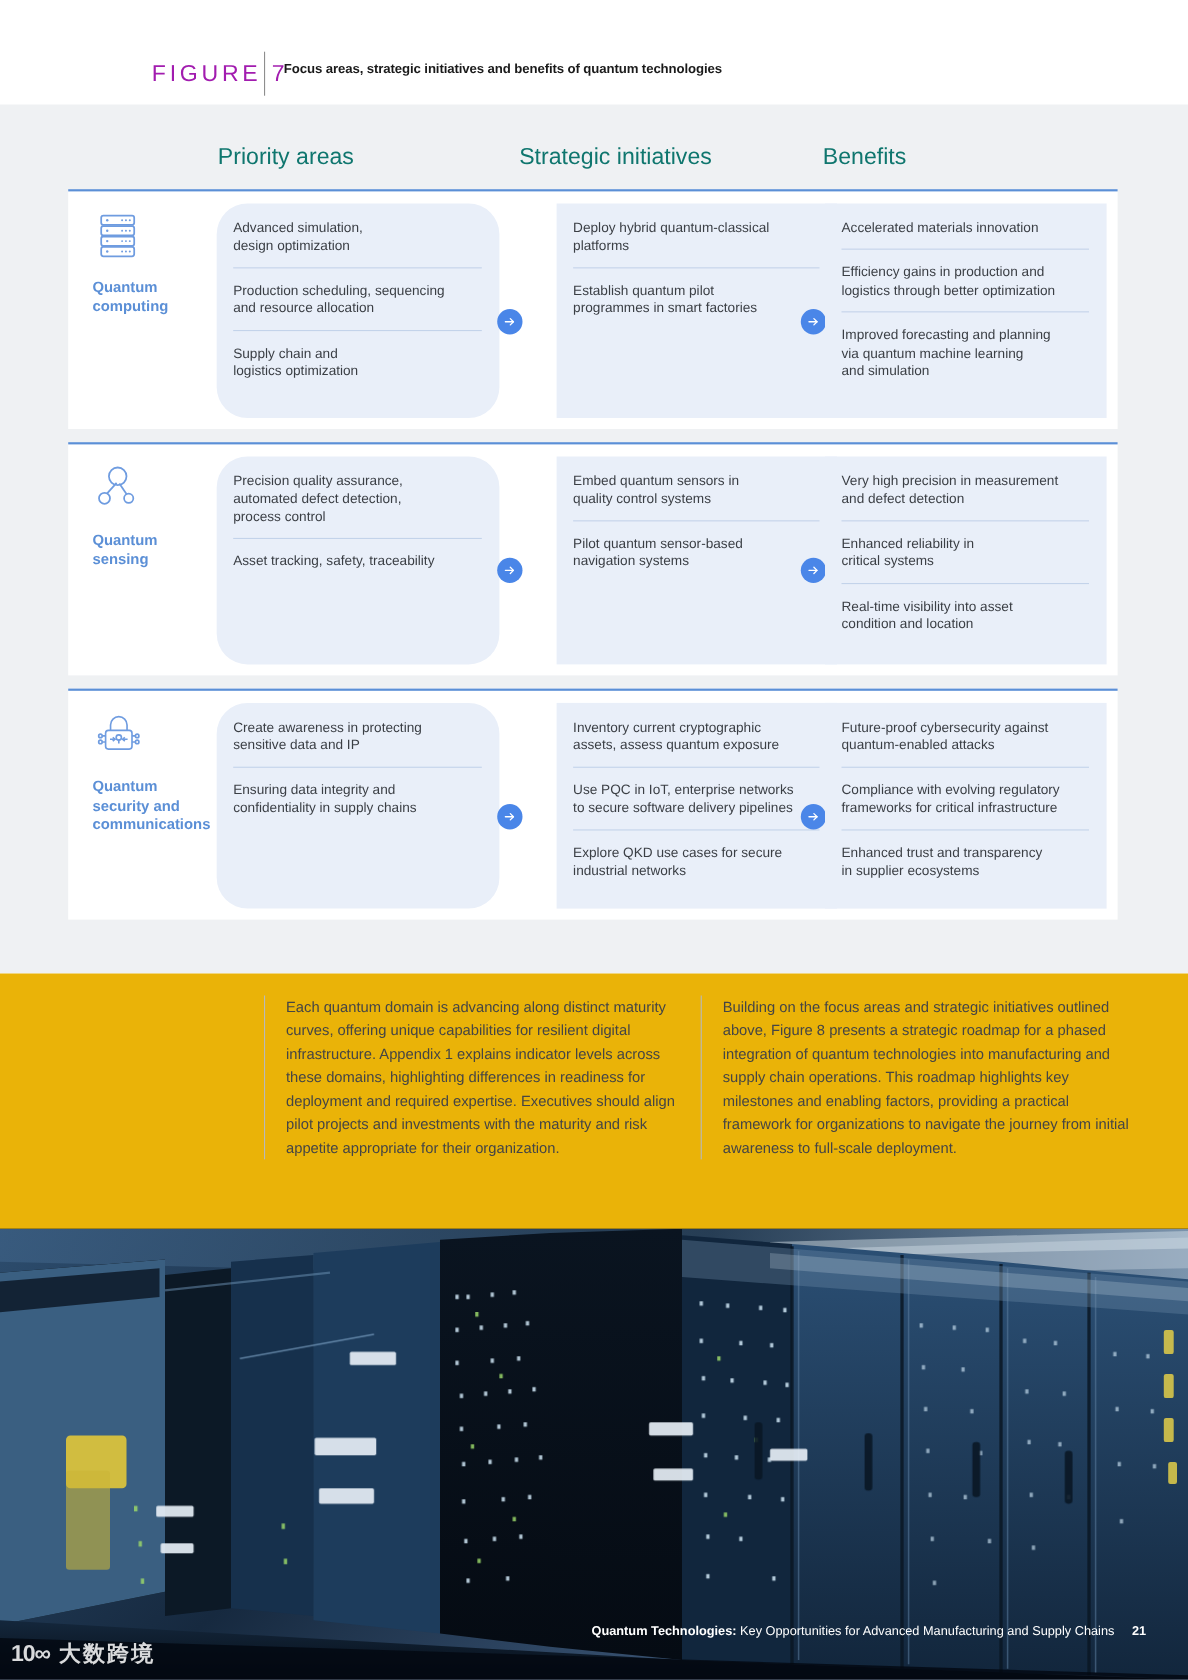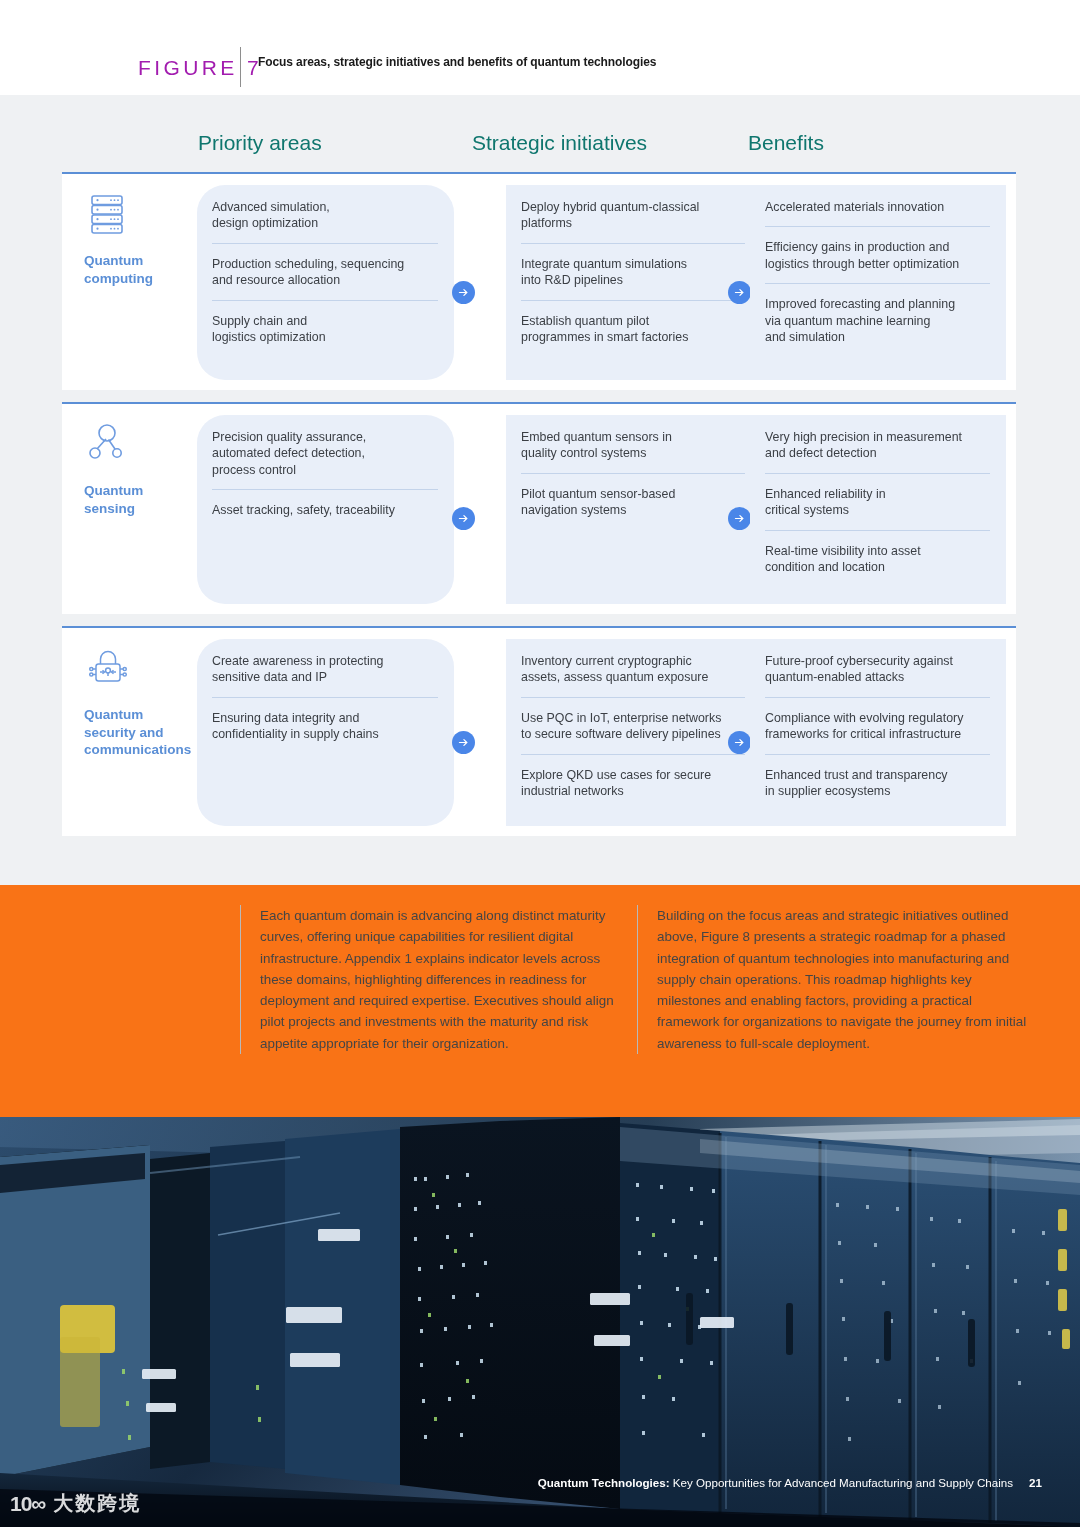--- a/index.html
+++ b/index.html
@@ -91,21 +91,21 @@
 
   .bullet {
     font-size: 12.4px; line-height: 16.4px; color: #3b3f45;
     padding-bottom: 11px; margin-bottom: 0;
   }
   .bullet + .bullet { border-top: 1px solid #c3d3ea; padding-top: 12px; }
 
   
   .notes {
     position: absolute; left: 0; top: 885px; width: 1080px; height: 291px;
-    background: #f97316;
+    background: #eab308;
   }
   .note-col {
     position: absolute; top: 20px;
     border-left: 1px solid #b9b9b9;
     padding-left: 19px;
     font-size: 13.4px; line-height: 21.3px; color: #454545;
   }
   .note-col.n1 { left: 240px; width: 378px; }
   .note-col.n2 { left: 637px; width: 390px; }
 
@@ -190,21 +190,20 @@
         <div class="bullet">Supply chain and<br>logistics optimization</div>
       </div>
       <div class="arrow-btn a1" style="top:96px">
         <svg viewBox="0 0 16 16" fill="none" stroke="#ffffff" stroke-width="1.5" stroke-linecap="round" stroke-linejoin="round">
           <path d="M3 8h9"></path>
             <path d="M8.5 4.5L12 8l-3.5 3.5"></path>
         </svg>
       </div>
       <div class="card k2">
         <div class="bullet">Deploy hybrid quantum-classical<br>platforms</div>
-        <div class="bullet">Integrate quantum simulations<br>into R&amp;D pipelines</div>
         <div class="bullet">Establish quantum pilot<br>programmes in smart factories</div>
       </div>
       <div class="arrow-btn a2" style="top:96px">
         <svg viewBox="0 0 16 16" fill="none" stroke="#ffffff" stroke-width="1.5" stroke-linecap="round" stroke-linejoin="round">
           <path d="M3 8h9"></path>
             <path d="M8.5 4.5L12 8l-3.5 3.5"></path>
         </svg>
       </div>
       <div class="card k3">
         <div class="bullet">Accelerated materials innovation</div>

